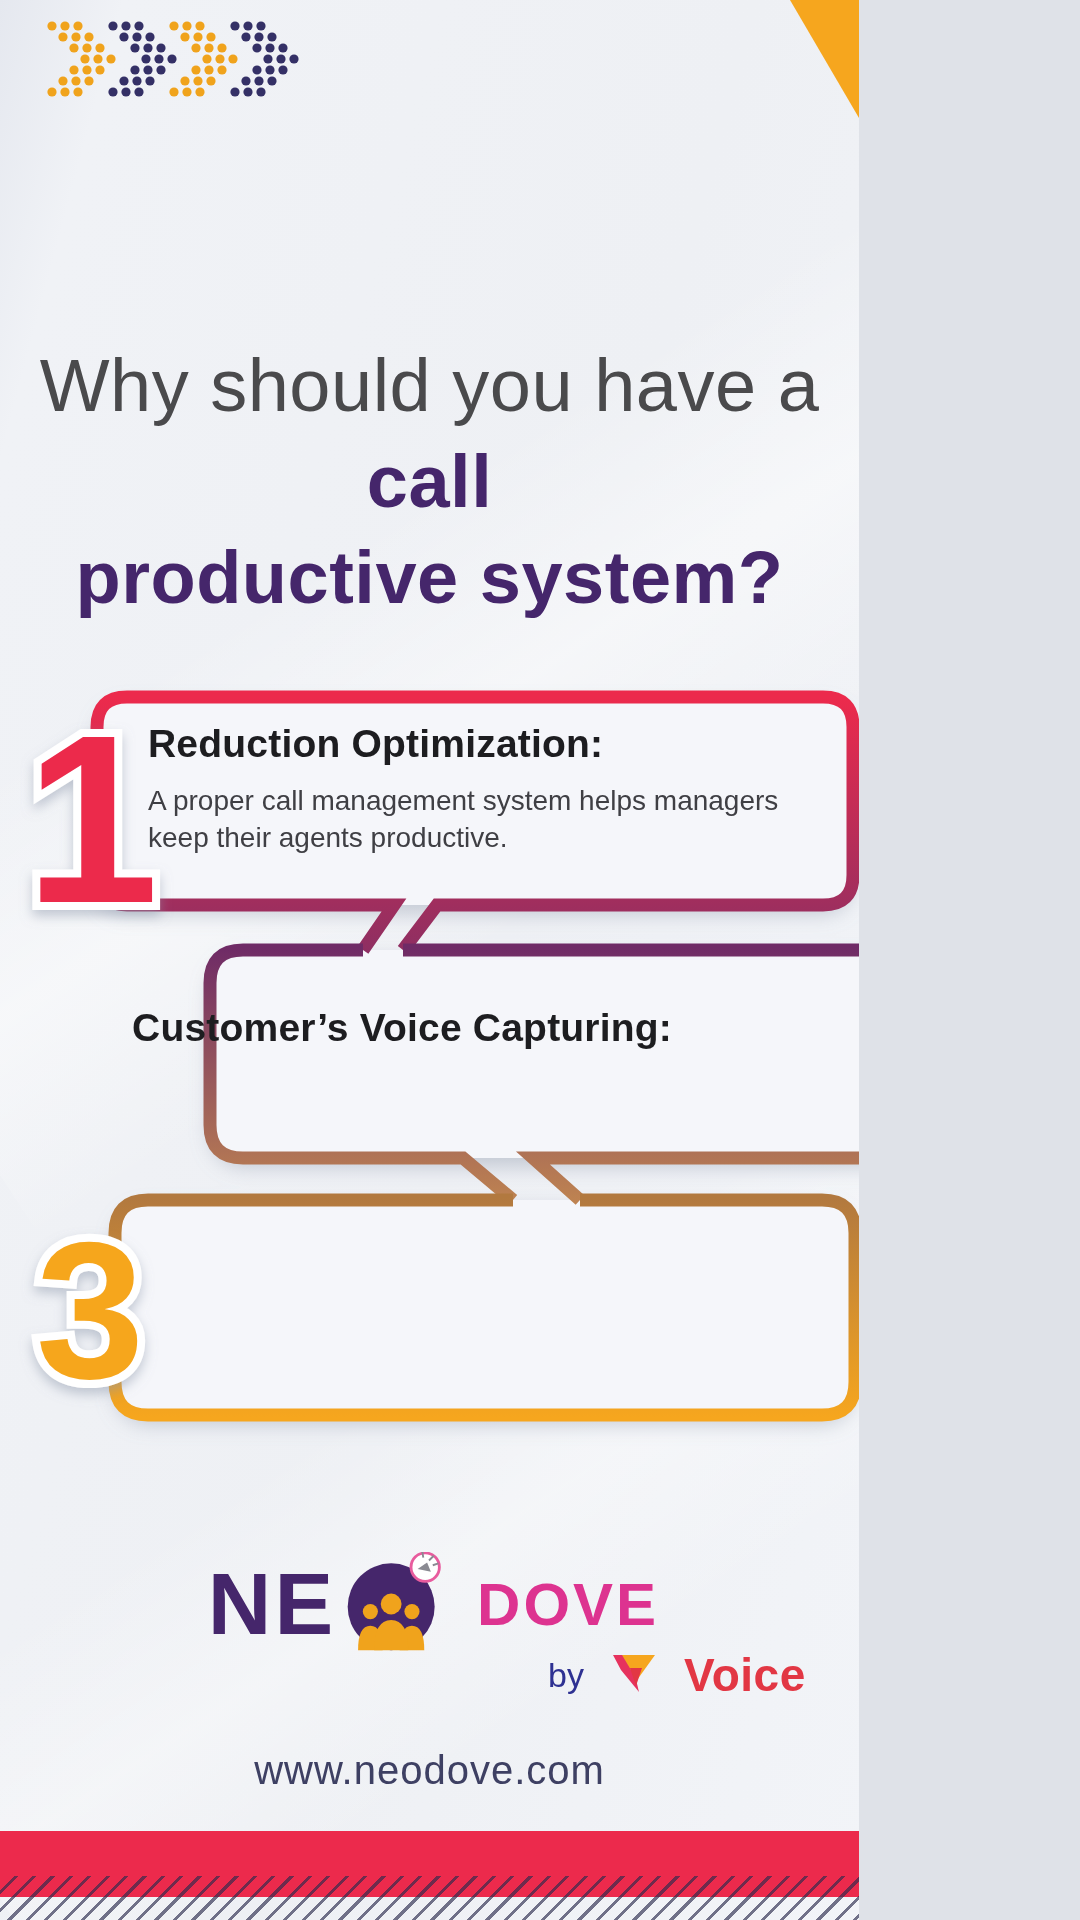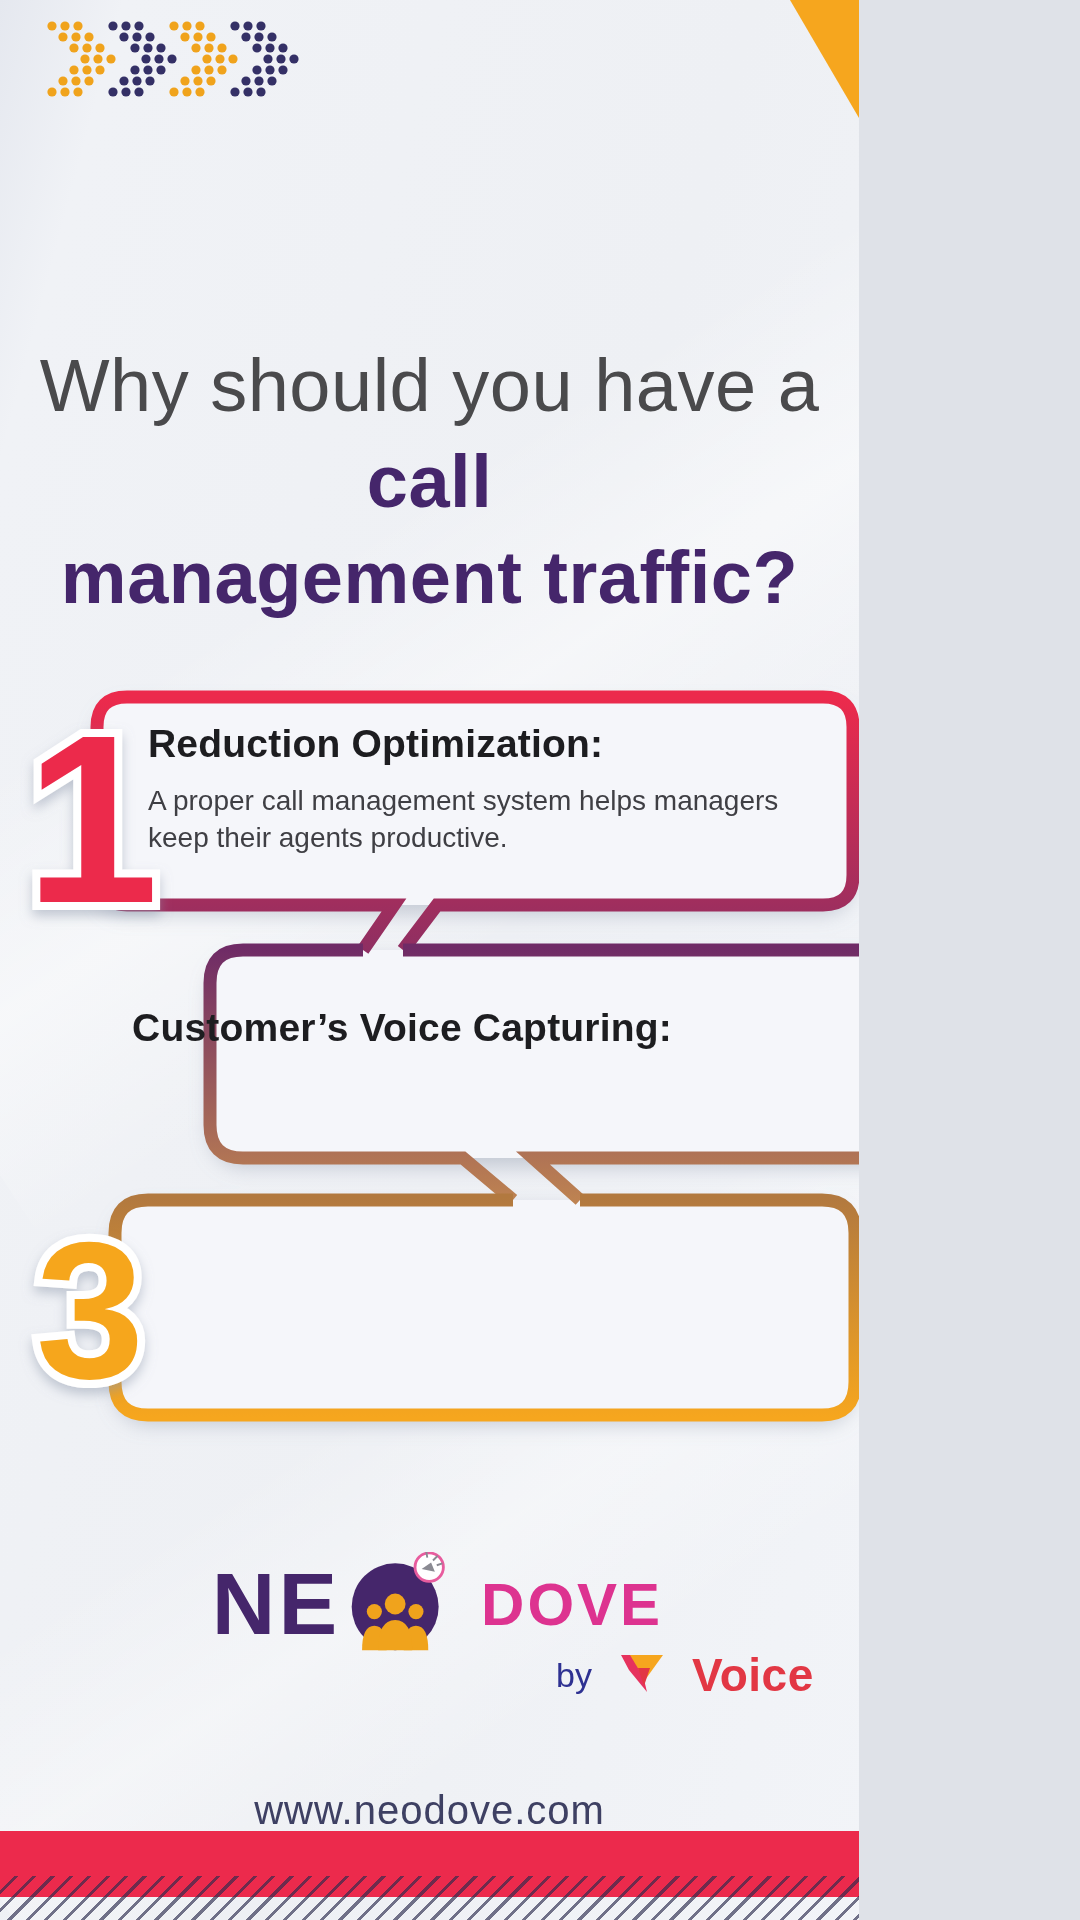--- a/index.html
+++ b/index.html
@@ -22,31 +22,31 @@
 
   
   .pt{position:absolute;}
   .pt h2{margin:0 0 16px 0;font-size:39px;font-weight:700;color:#1d1d20;letter-spacing:.2px;}
   .pt p{margin:0;font-size:28px;line-height:37px;color:#3f3f44;white-space:pre-line;}
   .pt1{left:148px;top:722px;width:660px;text-align:left;}
   .pt2{right:187px;top:985px;width:620px;text-align:right;margin-top:21px;}
   .pt3{left:130px;top:1226px;width:700px;text-align:left;}
 
   
-  .logo{position:absolute;left:16px;right:0;top:1556px;height:180px;padding-left:40px;}
+  .logo{position:absolute;left:8px;right:0;top:1556px;height:180px;padding-left:40px;}
   .logo-row{position:absolute;left:0;right:0;top:0;display:flex;justify-content:center;align-items:center;height:96px;}
   .logo-row .neo{font-size:88px;font-weight:800;color:#45266B;letter-spacing:3px;}
   .logo-row .dove{font-size:60px;font-weight:700;color:#DD3390;letter-spacing:3px;margin-left:25px;}
   .logo-o{width:104px;height:104px;margin:0 6px;}
   .byline{position:absolute;left:540px;top:92px;display:flex;align-items:center;gap:28px;}
   .byline .by{font-size:34px;color:#2E3192;}
   .byline .vy{font-size:46px;font-weight:800;color:#E23744;letter-spacing:.5px;}
 
   .url{position:absolute;left:0;right:0;top:1748px;text-align:center;
-    font-size:40px;color:#3E4063;letter-spacing:1px;margin-top:40px;}
+    font-size:40px;color:#3E4063;letter-spacing:1px;}
 
   .footbar{position:absolute;left:0;top:1831px;width:1080px;height:66px;background:#EC2A4C;}
   .hatch{position:absolute;left:0;top:1876px;width:1080px;height:44px;
     background:repeating-linear-gradient(135deg,rgba(43,43,77,0) 0 10px,rgba(43,43,77,.65) 10px 13px);}
 </style>
 </head>
 <body>
 
 <div class="page">
   <div class="sheen s1"></div>
@@ -191,21 +191,21 @@
 
     <g font-family="Liberation Sans, DejaVu Sans, sans-serif" font-weight="bold" text-anchor="middle" stroke="#ffffff" stroke-width="16" paint-order="stroke fill" filter="url(#digit-soft)">
       <text x="92" y="902" font-size="240" fill="#EC2A4C">1</text>
       <text x="991" y="1120" font-size="192" fill="#45266B">2</text>
       <text x="90" y="1378" font-size="195" fill="#F6A61E">3</text>
     </g>
   </svg>
 
   <div class="title">
     <div><span>Why should you have a </span><span class="hl">call</span></div>
-    <div class="hl">management traffic?</div>
+    <div class="hl">productive system?</div>
   </div>
 
   <div class="pt pt1">
     <h2>Reduction Optimization:</h2>
     <p>A proper call management system helps managers
 keep their agents productive.</p>
   </div>
 
   <div class="pt pt2">
     <h2>Customer’s Voice Capturing:</h2>

